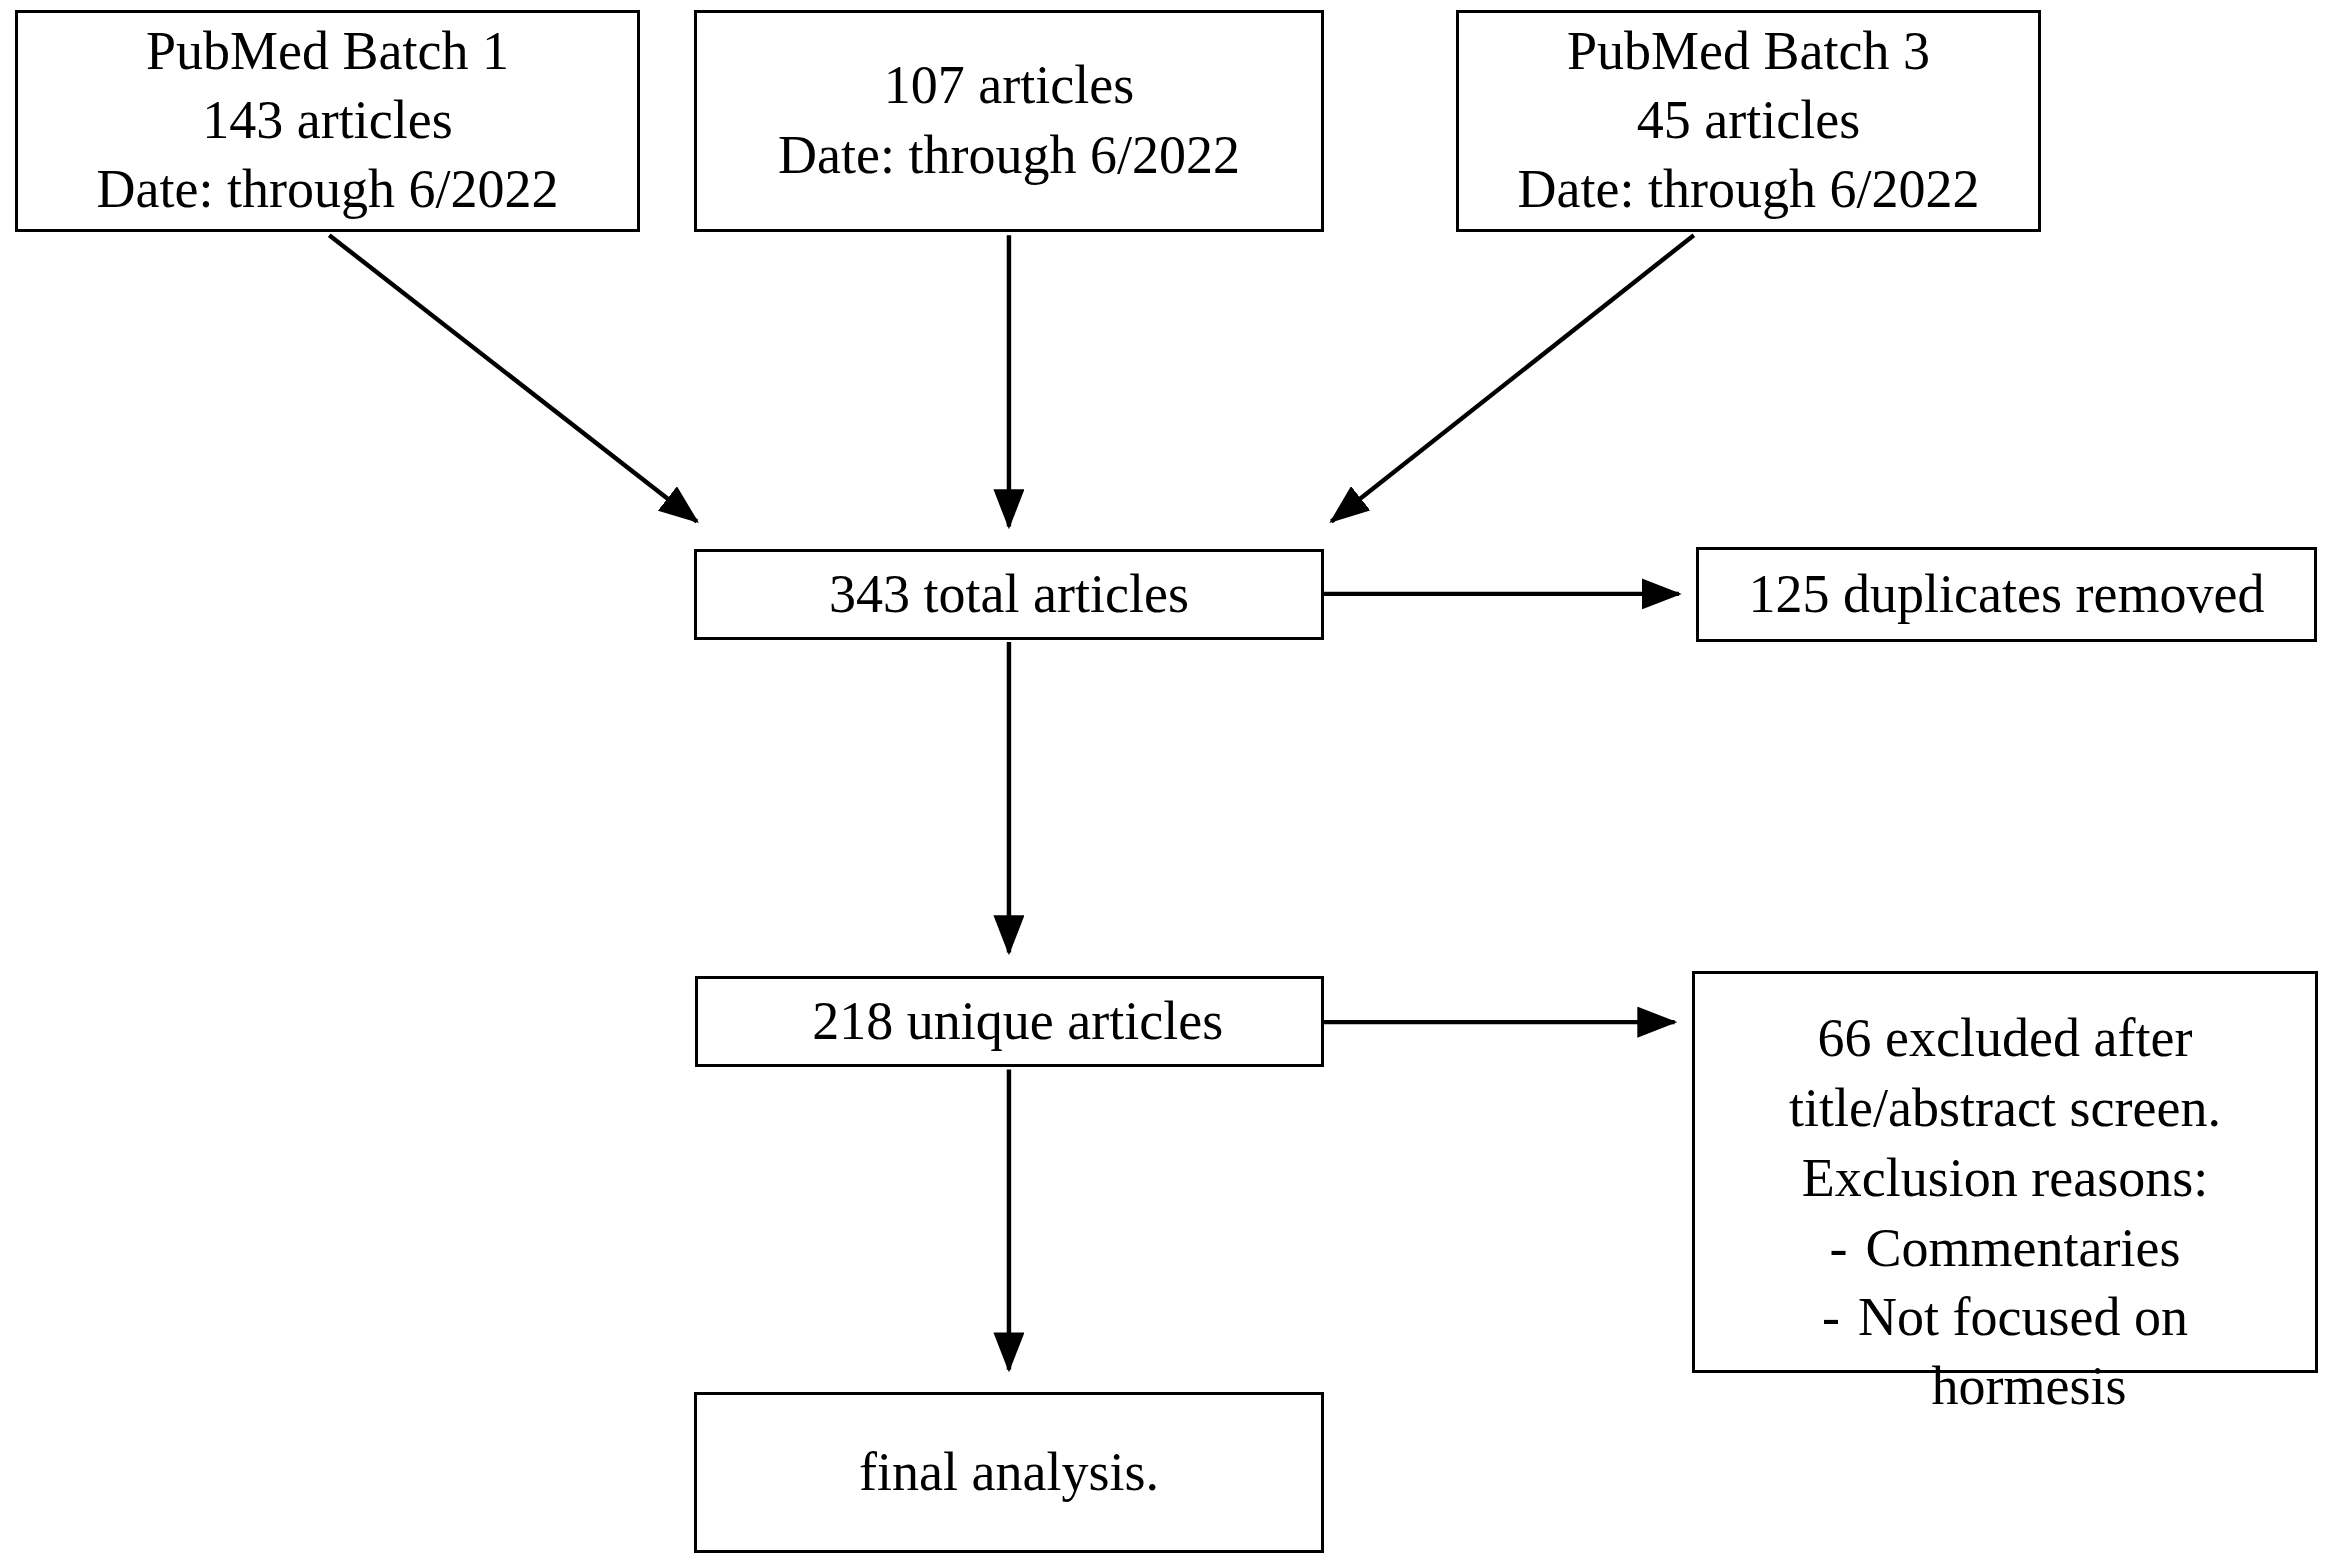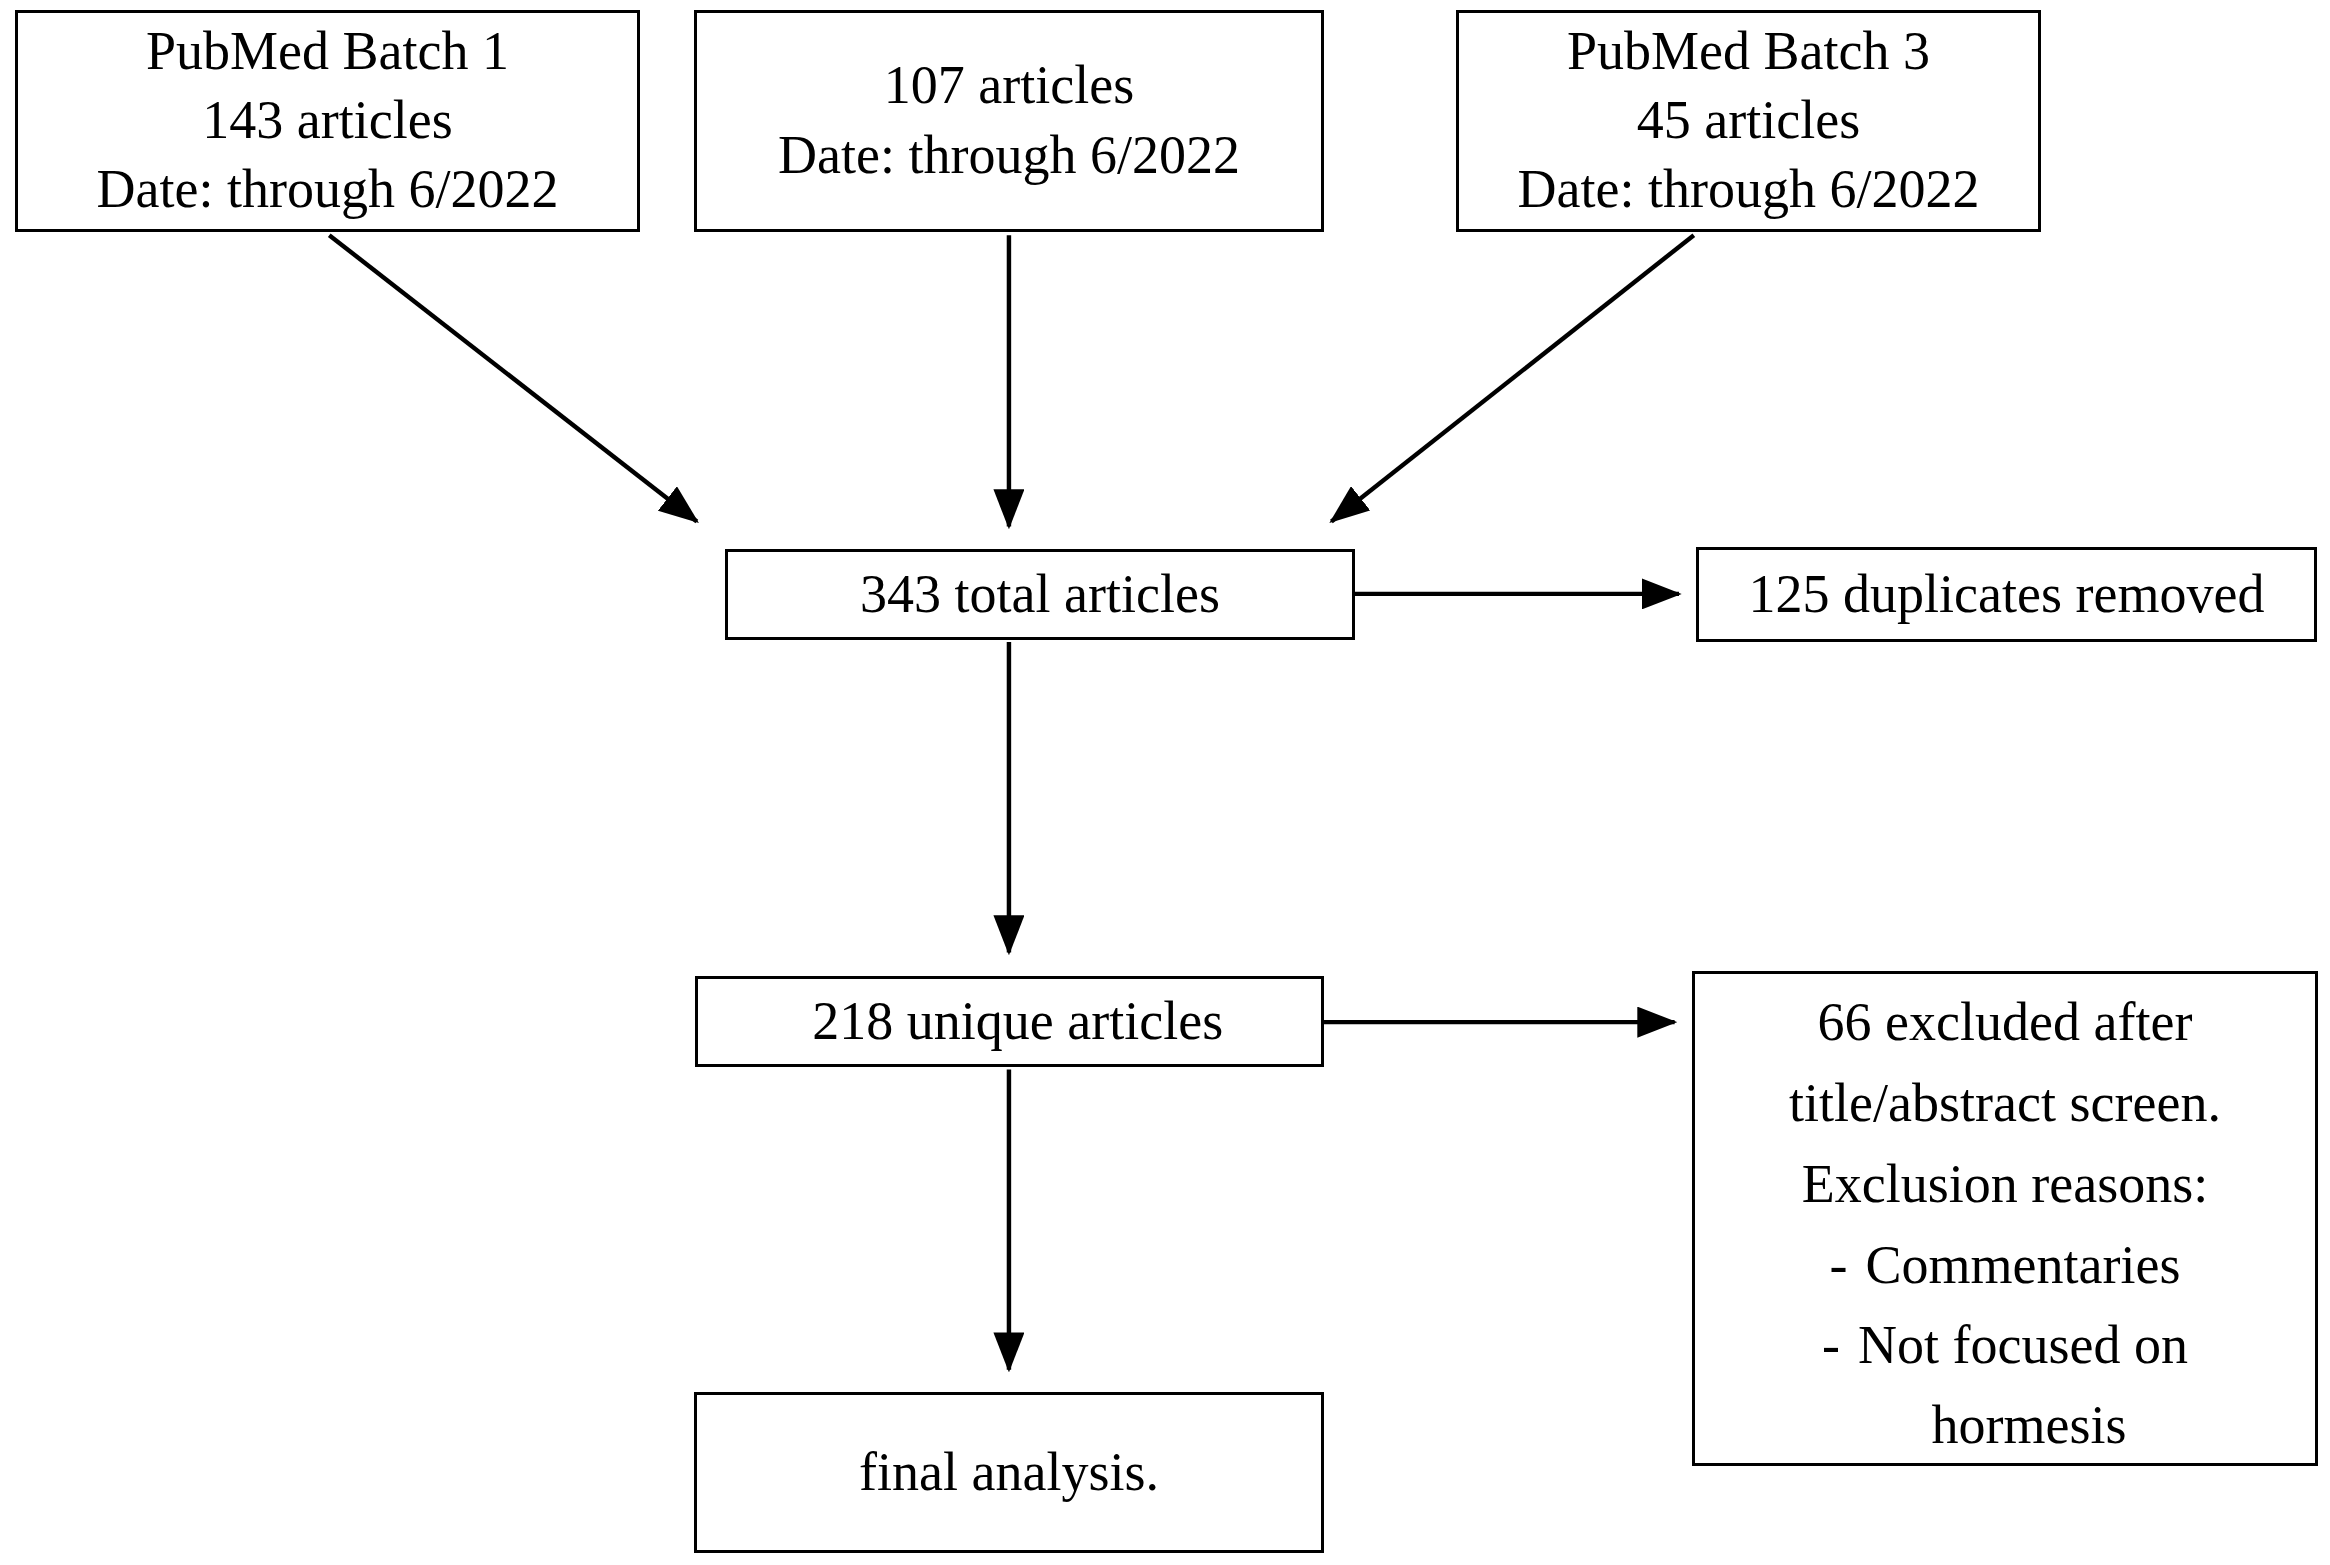--- a/index.html
+++ b/index.html
@@ -34,28 +34,28 @@
     display: block;
     white-space: nowrap;
   }
 
   
   #box-pubmed-1 { left: 15px;   top: 9.6px; width: 625px; height: 222px; }
   #box-scopus-2 { left: 694px;  top: 9.6px; width: 630px; height: 222px; }
   #box-pubmed-3 { left: 1456px; top: 9.6px; width: 585px; height: 222px; }
 
   
-  #box-total      { left: 694px; top: 549px;  width: 630px; height: 91px; margin-left: 31px; }
+  #box-total      { left: 694px; top: 549px;  width: 630px; height: 91px; }
   #box-unique     { left: 695px; top: 976px; width: 629px; height: 91px; padding-left: 24px; }
   #box-final      { left: 694px; top: 1392px; width: 630px; height: 161px; }
 
   
   #box-duplicates { left: 1696px; top: 547px;  width: 621px; height: 95px; }
-  #box-excluded   { left: 1692px; top: 971px; width: 626px; height: 495px;
-                    justify-content: space-between; padding-top: 13px; }
+  #box-excluded   { left: 1692px; top: 971px; width: 626px; height: 402px;
+                    justify-content: flex-start; padding-top: 29px; }
 
   #box-excluded .line { line-height: 1.30; }
 
   .bullet-row {
     display: flex;
     align-items: baseline;
     white-space: nowrap;
     width: 100%;
     justify-content: center;
   }

